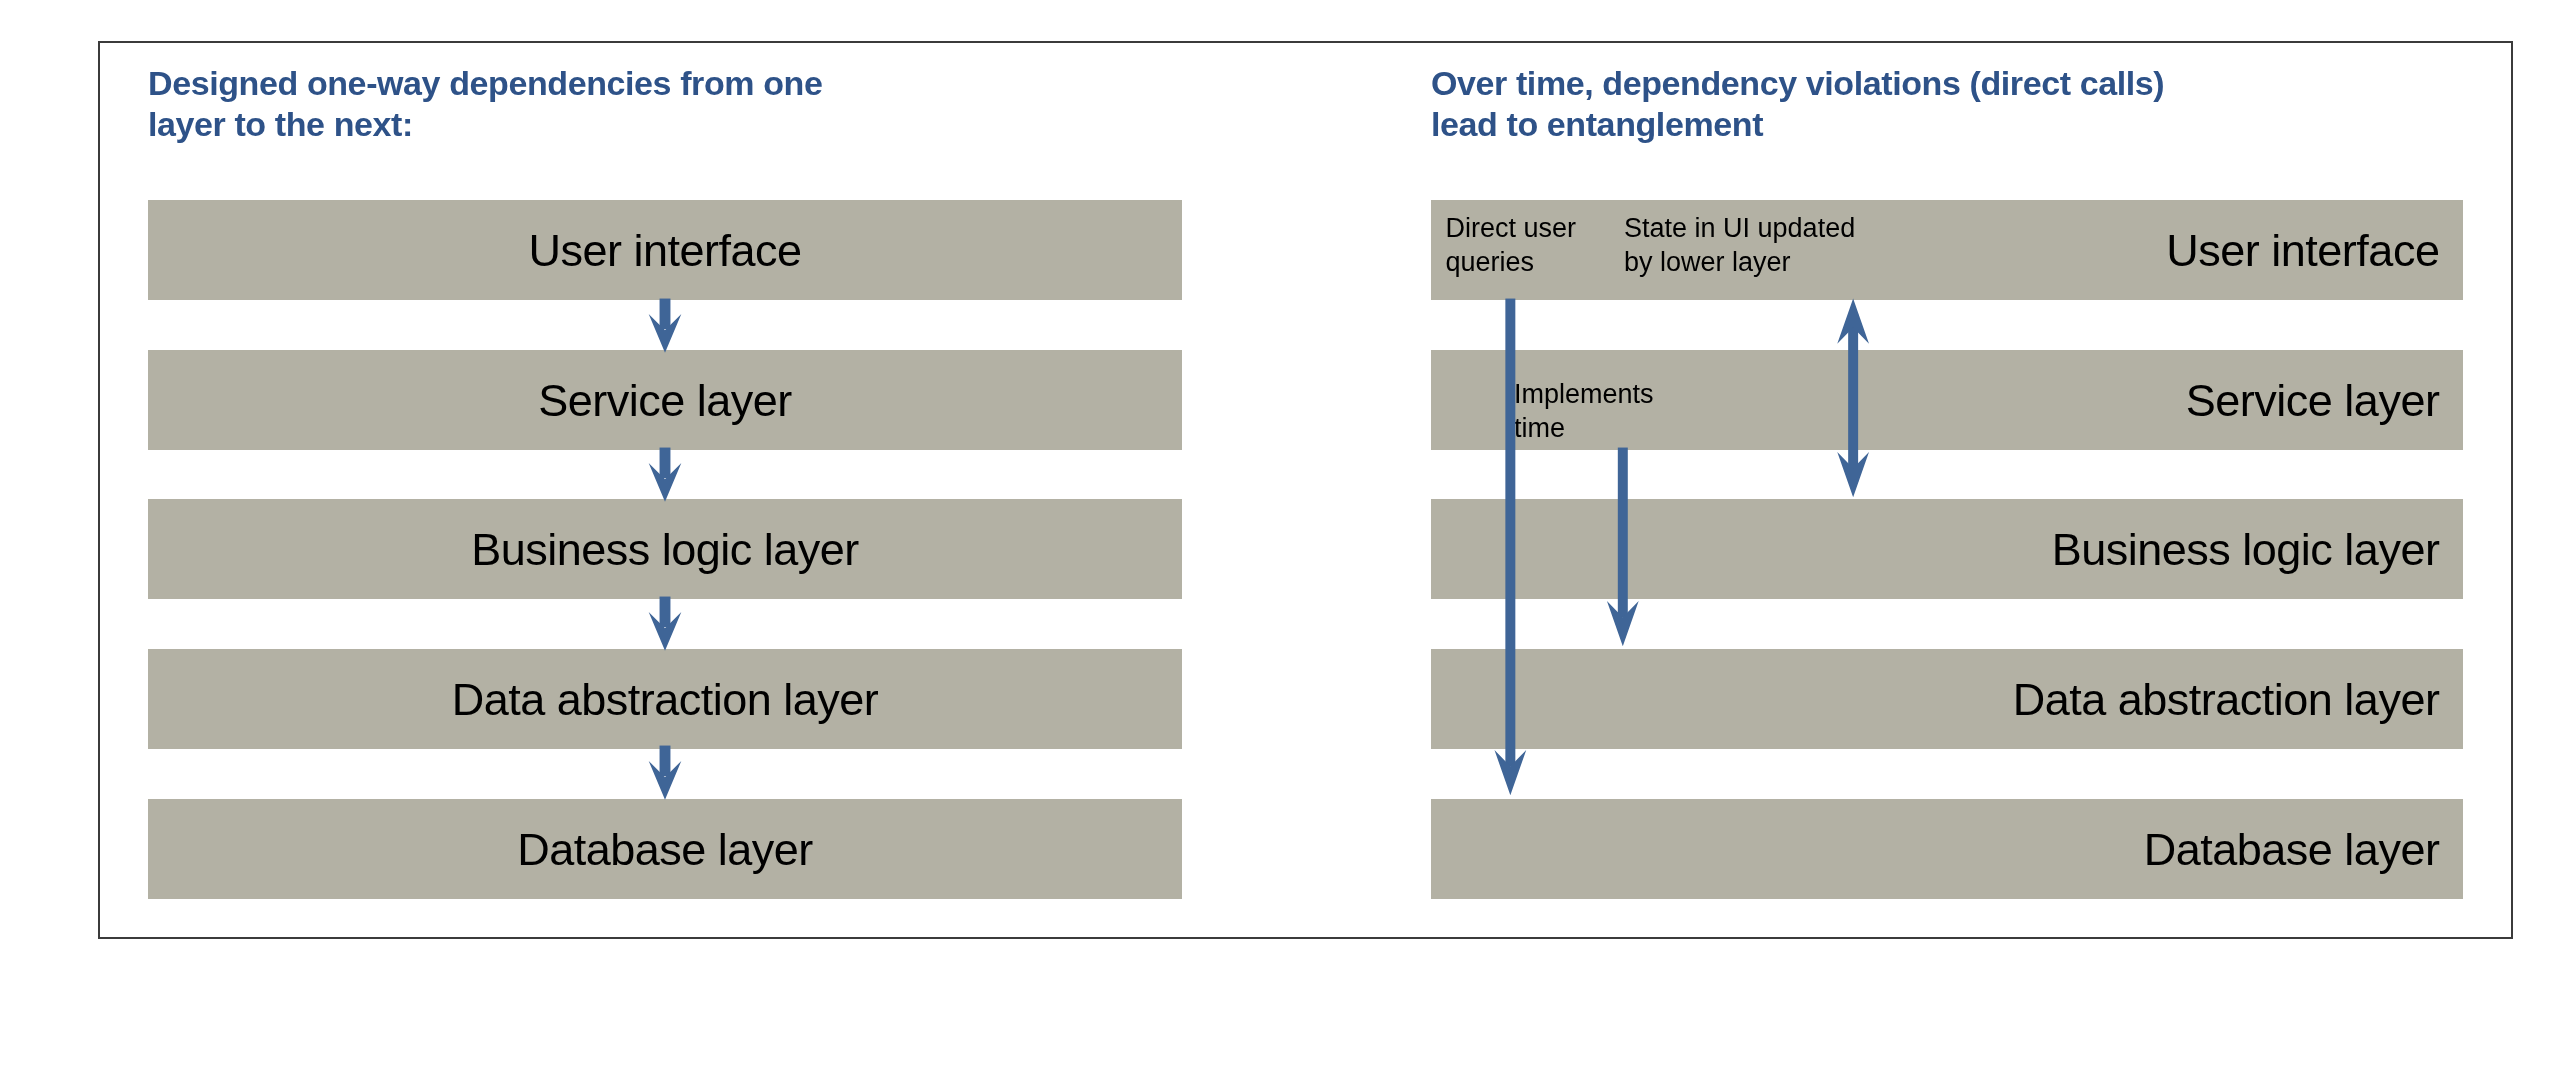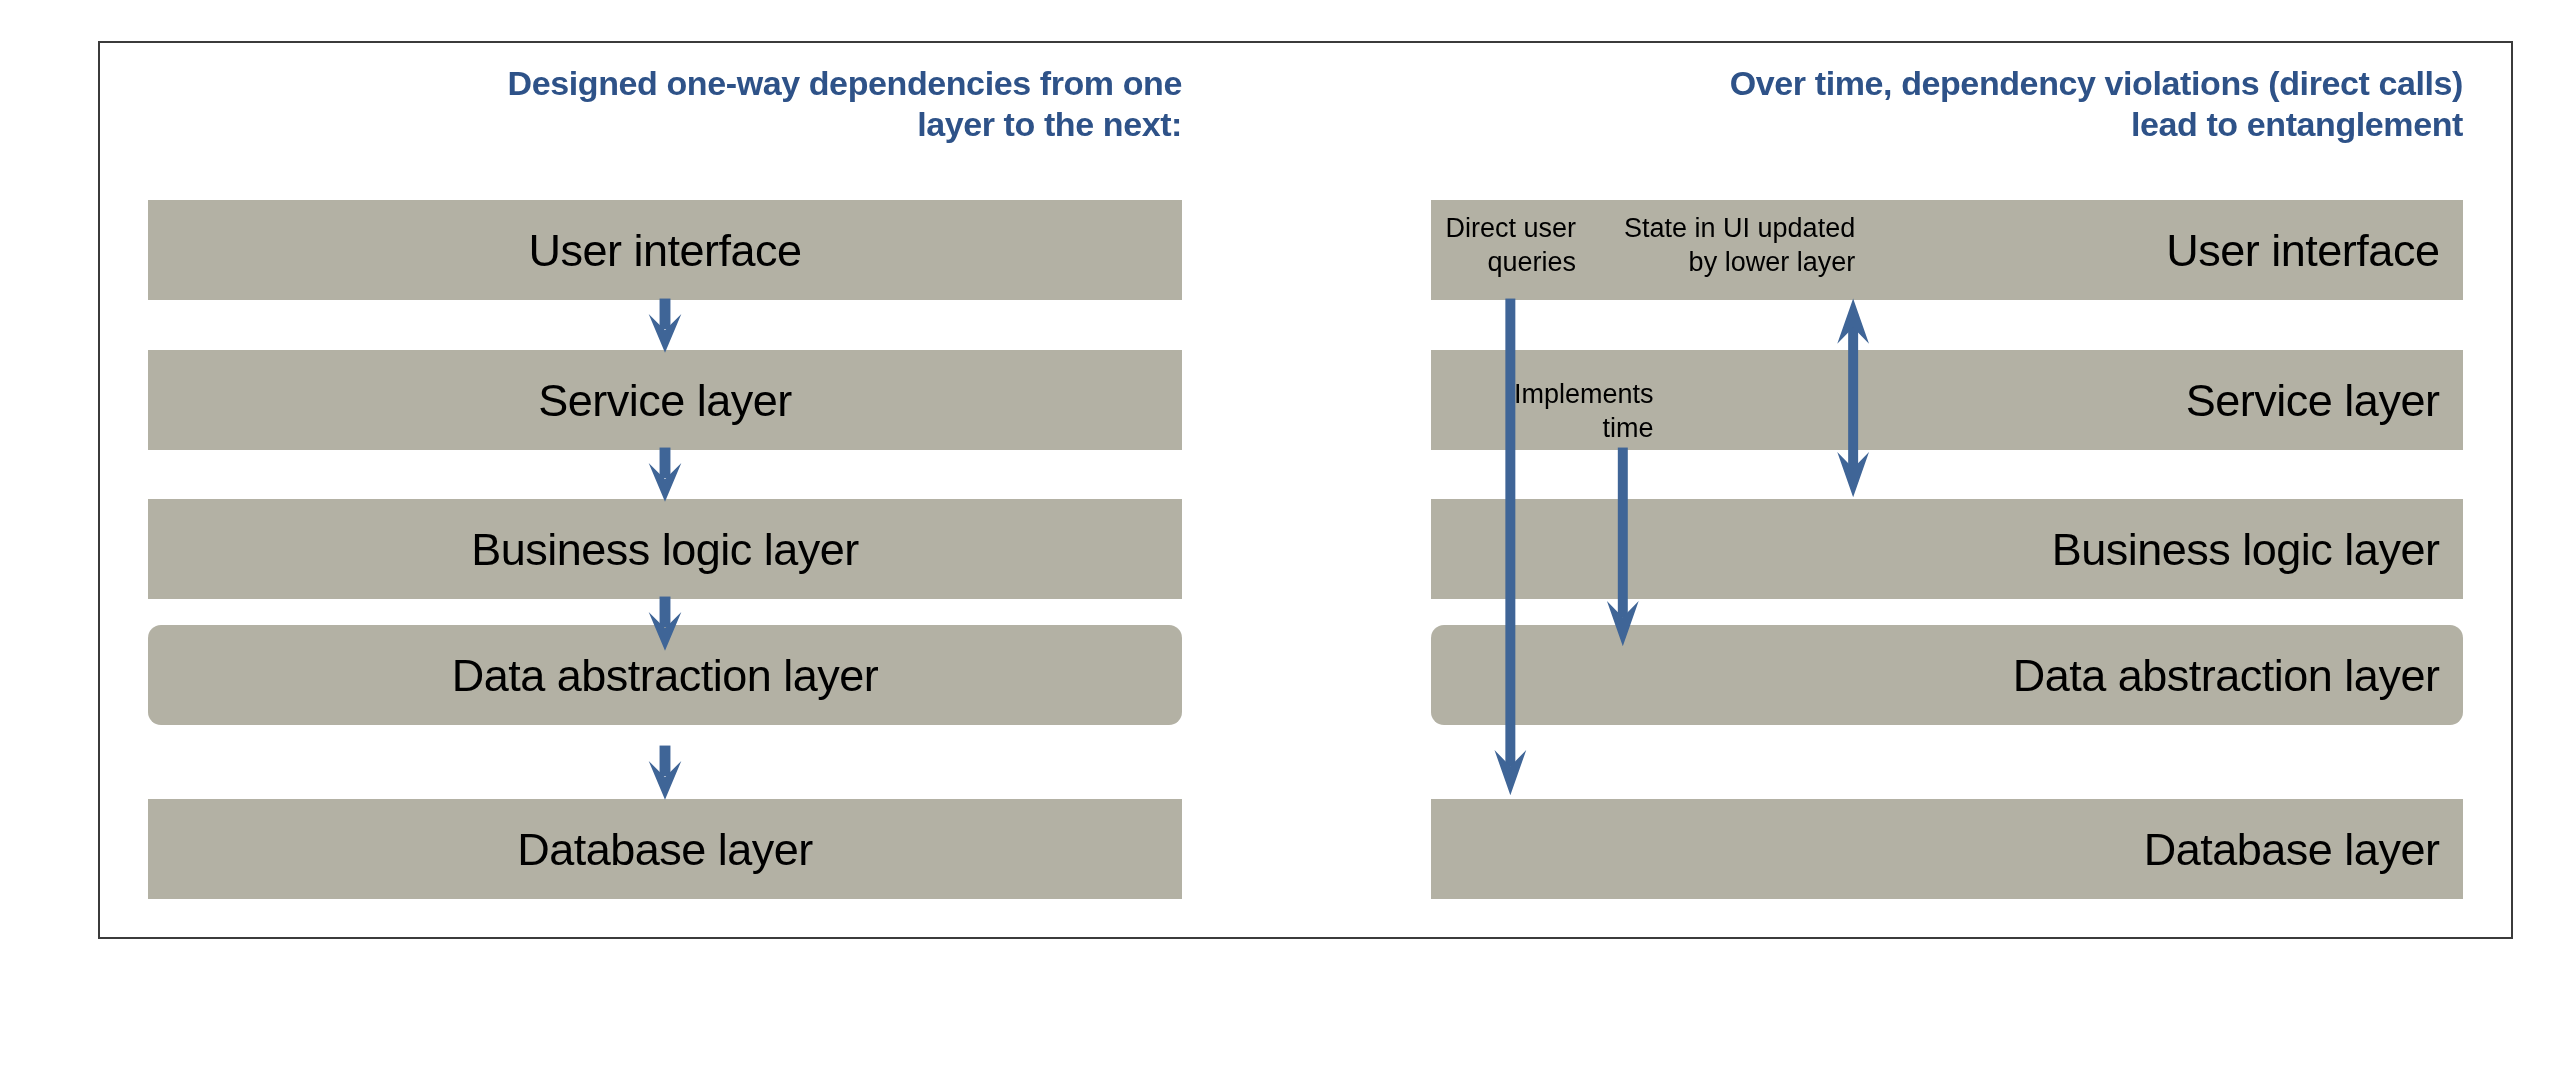--- a/index.html
+++ b/index.html
@@ -13,21 +13,20 @@
     height: 1067px;
     font-family: "Liberation Sans", sans-serif;
     overflow: hidden;
   }
 
   #figure-root {
     position: relative;
     width: 2571px;
     height: 1067px;
     background: #ffffff;
-    text-align: right;
   }
 
   
   .frame {
     position: absolute;
     left: 98px;
     top: 41px;
     width: 2415px;
     height: 898px;
     border: 2.7px solid #3b3b3b;
@@ -82,21 +81,21 @@
     font-size: 45px;
     line-height: 1;
     letter-spacing: -0.5px;
   }
   .bar.align-center { justify-content: center; }
   .bar.align-right  { justify-content: flex-end; padding-right: 23.6px; }
 
   .bar-i0 { top: 157px; }
   .bar-i1 { top: 307px; }
   .bar-i2 { top: 456px; }
-  .bar-i3 { top: 582px; border-radius: 13px; }
+  .bar-i3 { top: 606px; }
   .bar-i4 { top: 756px; }
 
   
   .arrow-layer {
     position: absolute;
     left: 0;
     top: 0;
     width: 100%;
     height: 100%;
     pointer-events: none;

